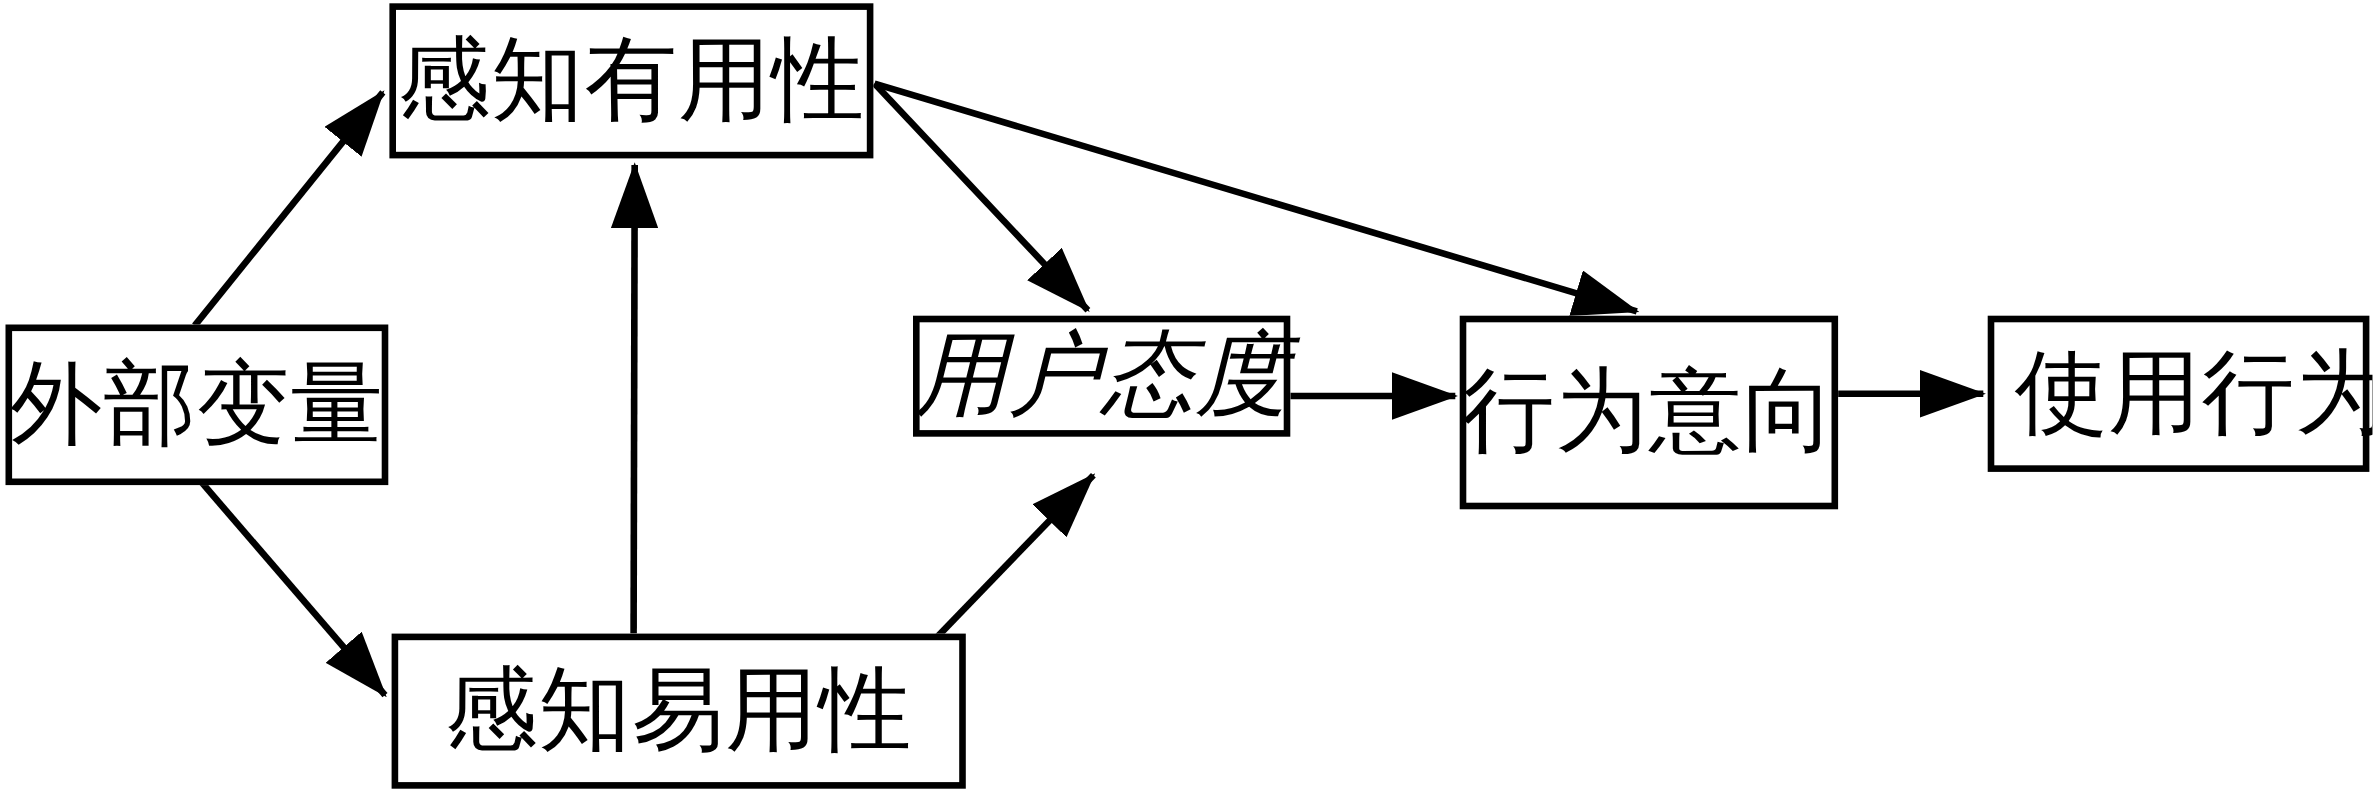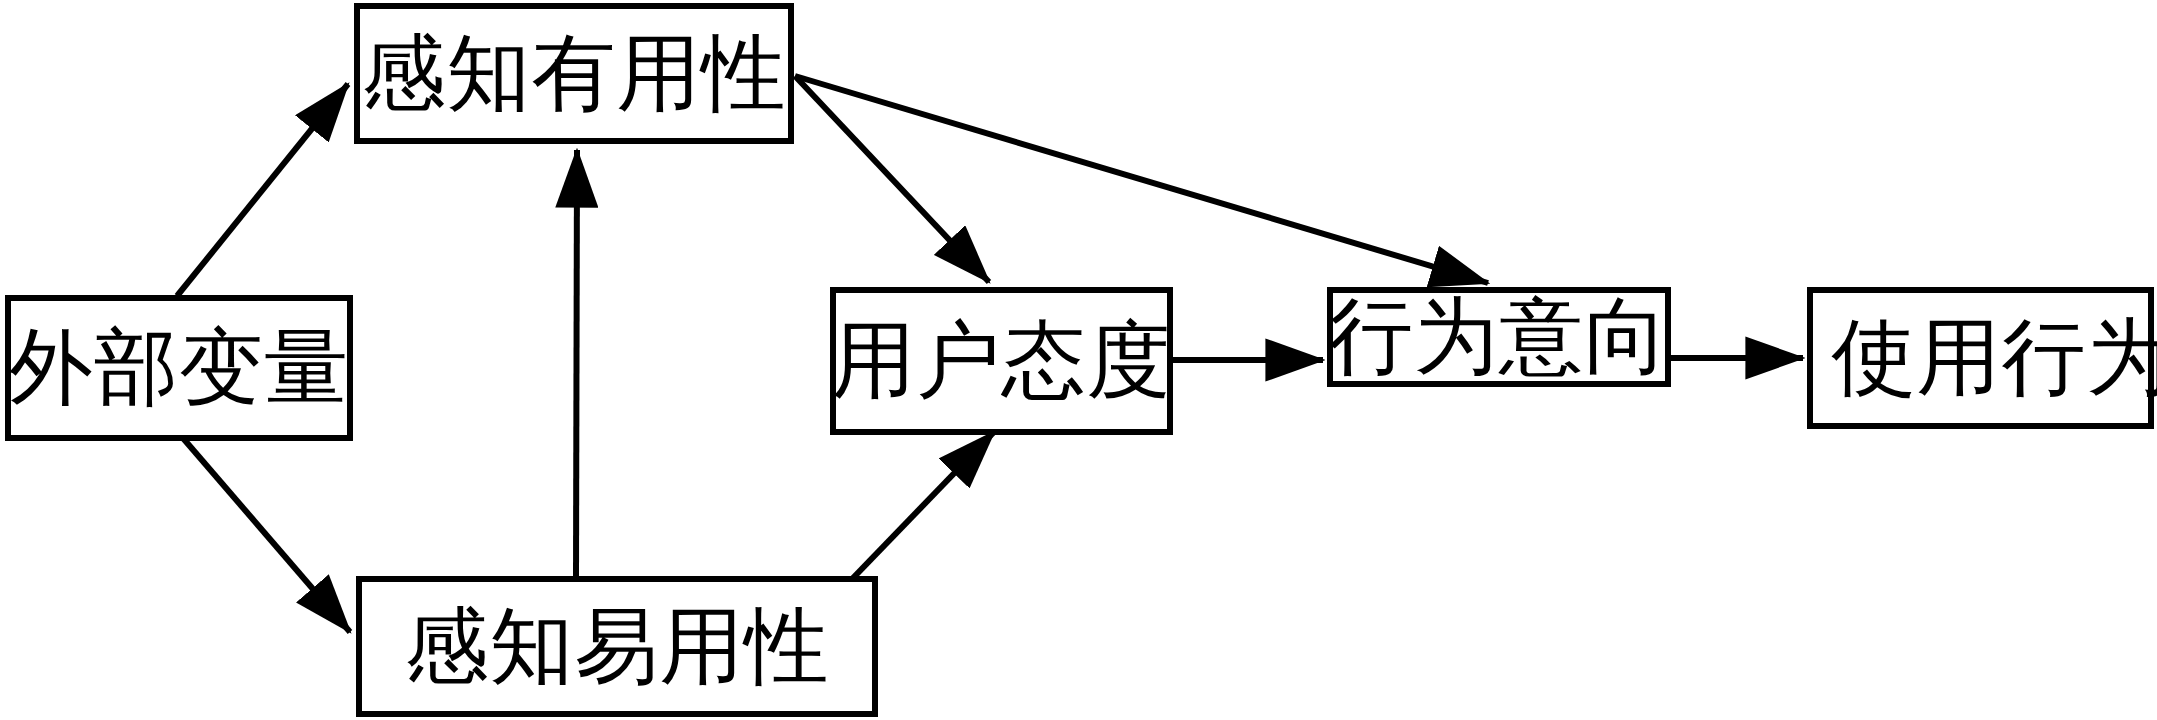--- a/index.html
+++ b/index.html
@@ -35,22 +35,22 @@
     font-size: 84px;
     line-height: 1;
     color: #000000;
     white-space: nowrap;
     letter-spacing: 1px;
   }
   
   #node-external          { left: 5px;    top: 295px; width: 348px; height: 146px; }
   #node-usefulness        { left: 354px;  top: 3px;   width: 440px; height: 141px; }
   #node-ease              { left: 356px;  top: 576px; width: 522px; height: 141px; }
-  #node-attitude          { left: 830px;  top: 287px; width: 343px; height: 148px; }
-  #node-intention         { left: 1327px; top: 287px; width: 344px; height: 100px; }
+  #node-attitude          { left: 830px;  top: 287px; width: 343px; height: 110px; font-style: italic; }
+  #node-intention         { left: 1327px; top: 287px; width: 344px; height: 176px; }
   #node-usage             { left: 1807px; top: 287px; width: 347px; height: 142px; padding-left: 42px; }
 </style>
 </head>
 <body>
 
 <div id="stage">
 
   <svg id="arrow-layer" viewBox="0 0 2157 720" xmlns="http://www.w3.org/2000/svg">
     <defs>
       <marker id="ah" viewBox="0 0 10 7.2" refX="9.6" refY="3.6" markerWidth="10" markerHeight="7.2" orient="auto" markerUnits="strokeWidth">

